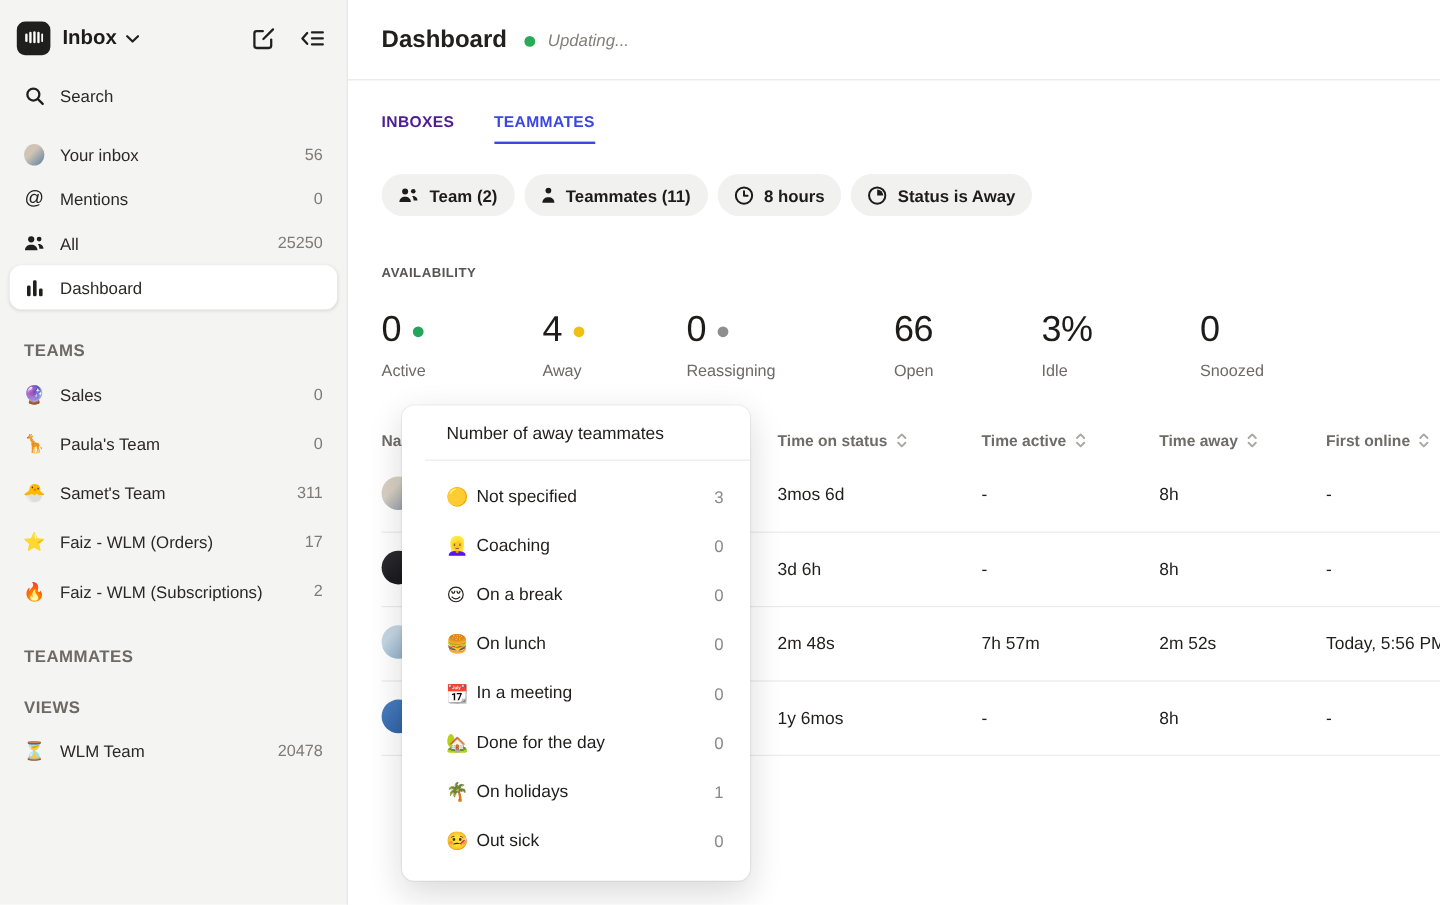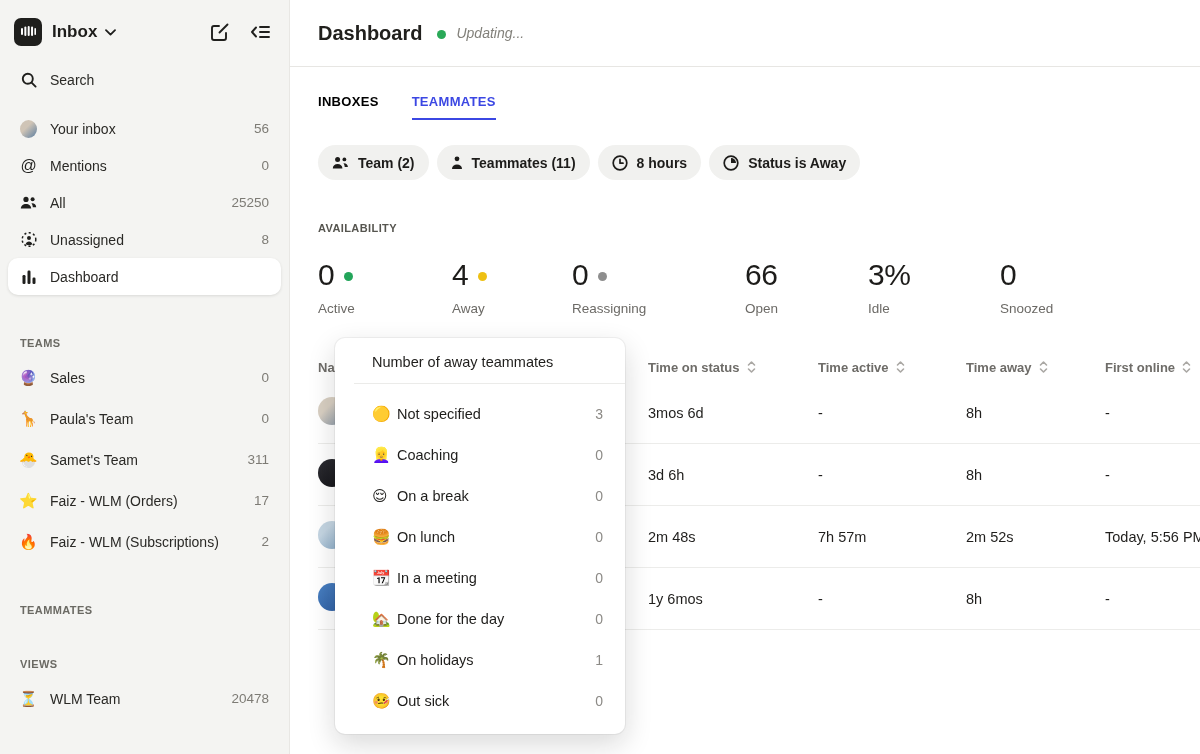--- a/index.html
+++ b/index.html
@@ -29,22 +29,22 @@
     display:flex; align-items:center; height:37px; margin:0 8px; padding:0 12px;
     border-radius:10px; font-size:14px; color:#2a2926; cursor:pointer;
   }
   .sb-item .sb-icon { width:17px; display:flex; justify-content:center; margin-right:13px; font-size:14px; }
   .sb-item .sb-label { flex:1; white-space:nowrap; overflow:hidden; }
   .sb-item .sb-count { font-size:13.5px; color:#7d7b75; margin-left:6px; }
   .sb-item.selected { background:#fff; box-shadow:0 1px 3px rgba(30,29,26,.12); font-weight:500; }
   .sb-search { margin-top:11px; }
   .sb-nav { margin-top:12px; }
   .sb-section {
-    padding:0 20px; margin-top:42px; margin-bottom:8px;
-    font-size:11px; font-weight:700; letter-spacing:.4px; color:#6b6a64;
+    padding:0 20px; margin-top:26px; margin-bottom:8px;
+    font-size:14px; font-weight:700; letter-spacing:.4px; color:#6b6a64;
   }
   .team-item { height:41px; }
   .team-item .sb-icon { font-size:15px; }
   .avatar-mini {
     width:18px; height:18px; border-radius:50%;
     background:linear-gradient(135deg,#cfc4b6 40%,#5b7da0);
   }
   .at-glyph { font-size:16px; font-weight:500; color:#1f1f1d; line-height:1; }
 
   
@@ -52,21 +52,21 @@
   .main-header {
     height:67px; border-bottom:1px solid #e7e6e3;
     display:flex; align-items:center; padding-left:28px;
   }
   .page-title { font-size:20px; font-weight:700; color:#21201d; }
   .status-dot { width:9px; height:9px; border-radius:50%; background:#2aa958; margin:2px 10px 0 15px; }
   .status-text { font-size:14px; color:#82807a;font-style:italic; }
 
   .tabs { display:flex; gap:33px; padding-left:28px; margin-top:27px; }
   .tab {
-    font-size:13px; font-weight:700; letter-spacing:.3px; color:#000000;
+    font-size:13px; font-weight:700; letter-spacing:.3px; color:#4c1d95;
     padding-bottom:9px; cursor:pointer; border-bottom:2px solid transparent;
   }
   .tab.active { color:#3b47e3; border-bottom-color:#3b47e3; }
 
   .chips { display:flex; gap:8px; padding-left:28px; margin-top:25px; }
   .chip {
     display:inline-flex; align-items:center; gap:9px; height:35px; padding:12px 14px;
     background:#f1f1ef; border-radius:18px; font-size:14px; font-weight:600; color:#1d1c1a;
     cursor:pointer; white-space:nowrap;
   }
@@ -192,31 +192,20 @@
           <svg width="17" height="14" viewBox="0 0 17 14" fill="#1f1f1d">
             <circle cx="6" cy="3.4" r="2.6"></circle>
               <path d="M0.8 12.6 c0-3 2.3-4.7 5.2-4.7 s5.2 1.7 5.2 4.7 z"></path>
             <circle cx="12.6" cy="3.2" r="2"></circle>
               <path d="M11.5 7.4 c2.5-.3 4.7 1.2 4.7 3.8 l-3.4 0 c0-1.5-.5-2.8-1.3-3.8 z"></path>
           </svg>
         </span>
         <span class="sb-label">All</span>
         <span class="sb-count">25250</span>
       </div>
-      <div class="sb-item">
-        <span class="sb-icon">
-          <svg width="16" height="15" viewBox="0 0 16 15">
-            <circle cx="8" cy="7.5" r="6.8" fill="none" stroke="#1f1f1d" stroke-width="1.5" stroke-dasharray="2.1 2.4"></circle>
-            <circle cx="8" cy="6" r="2" fill="#1f1f1d"></circle>
-            <path d="M4.6 12.2 c.6-1.9 1.9-2.8 3.4-2.8 s2.8.9 3.4 2.8 a6.8 6.8 0 0 1-6.8 0 z" fill="#1f1f1d"></path>
-          </svg>
-        </span>
-        <span class="sb-label">Unassigned</span>
-        <span class="sb-count">8</span>
-      </div>
       <div class="sb-item selected">
         <span class="sb-icon">
           <svg width="14" height="14" viewBox="0 0 14 14" fill="#1f1f1d">
             <rect x="0.5" y="5" width="3" height="9" rx="1.2"></rect>
             <rect x="5.5" y="0.5" width="3" height="13.5" rx="1.2"></rect>
             <rect x="10.5" y="7.5" width="3" height="6.5" rx="1.2"></rect>
           </svg>
         </span>
         <span class="sb-label">Dashboard</span>
       </div>

